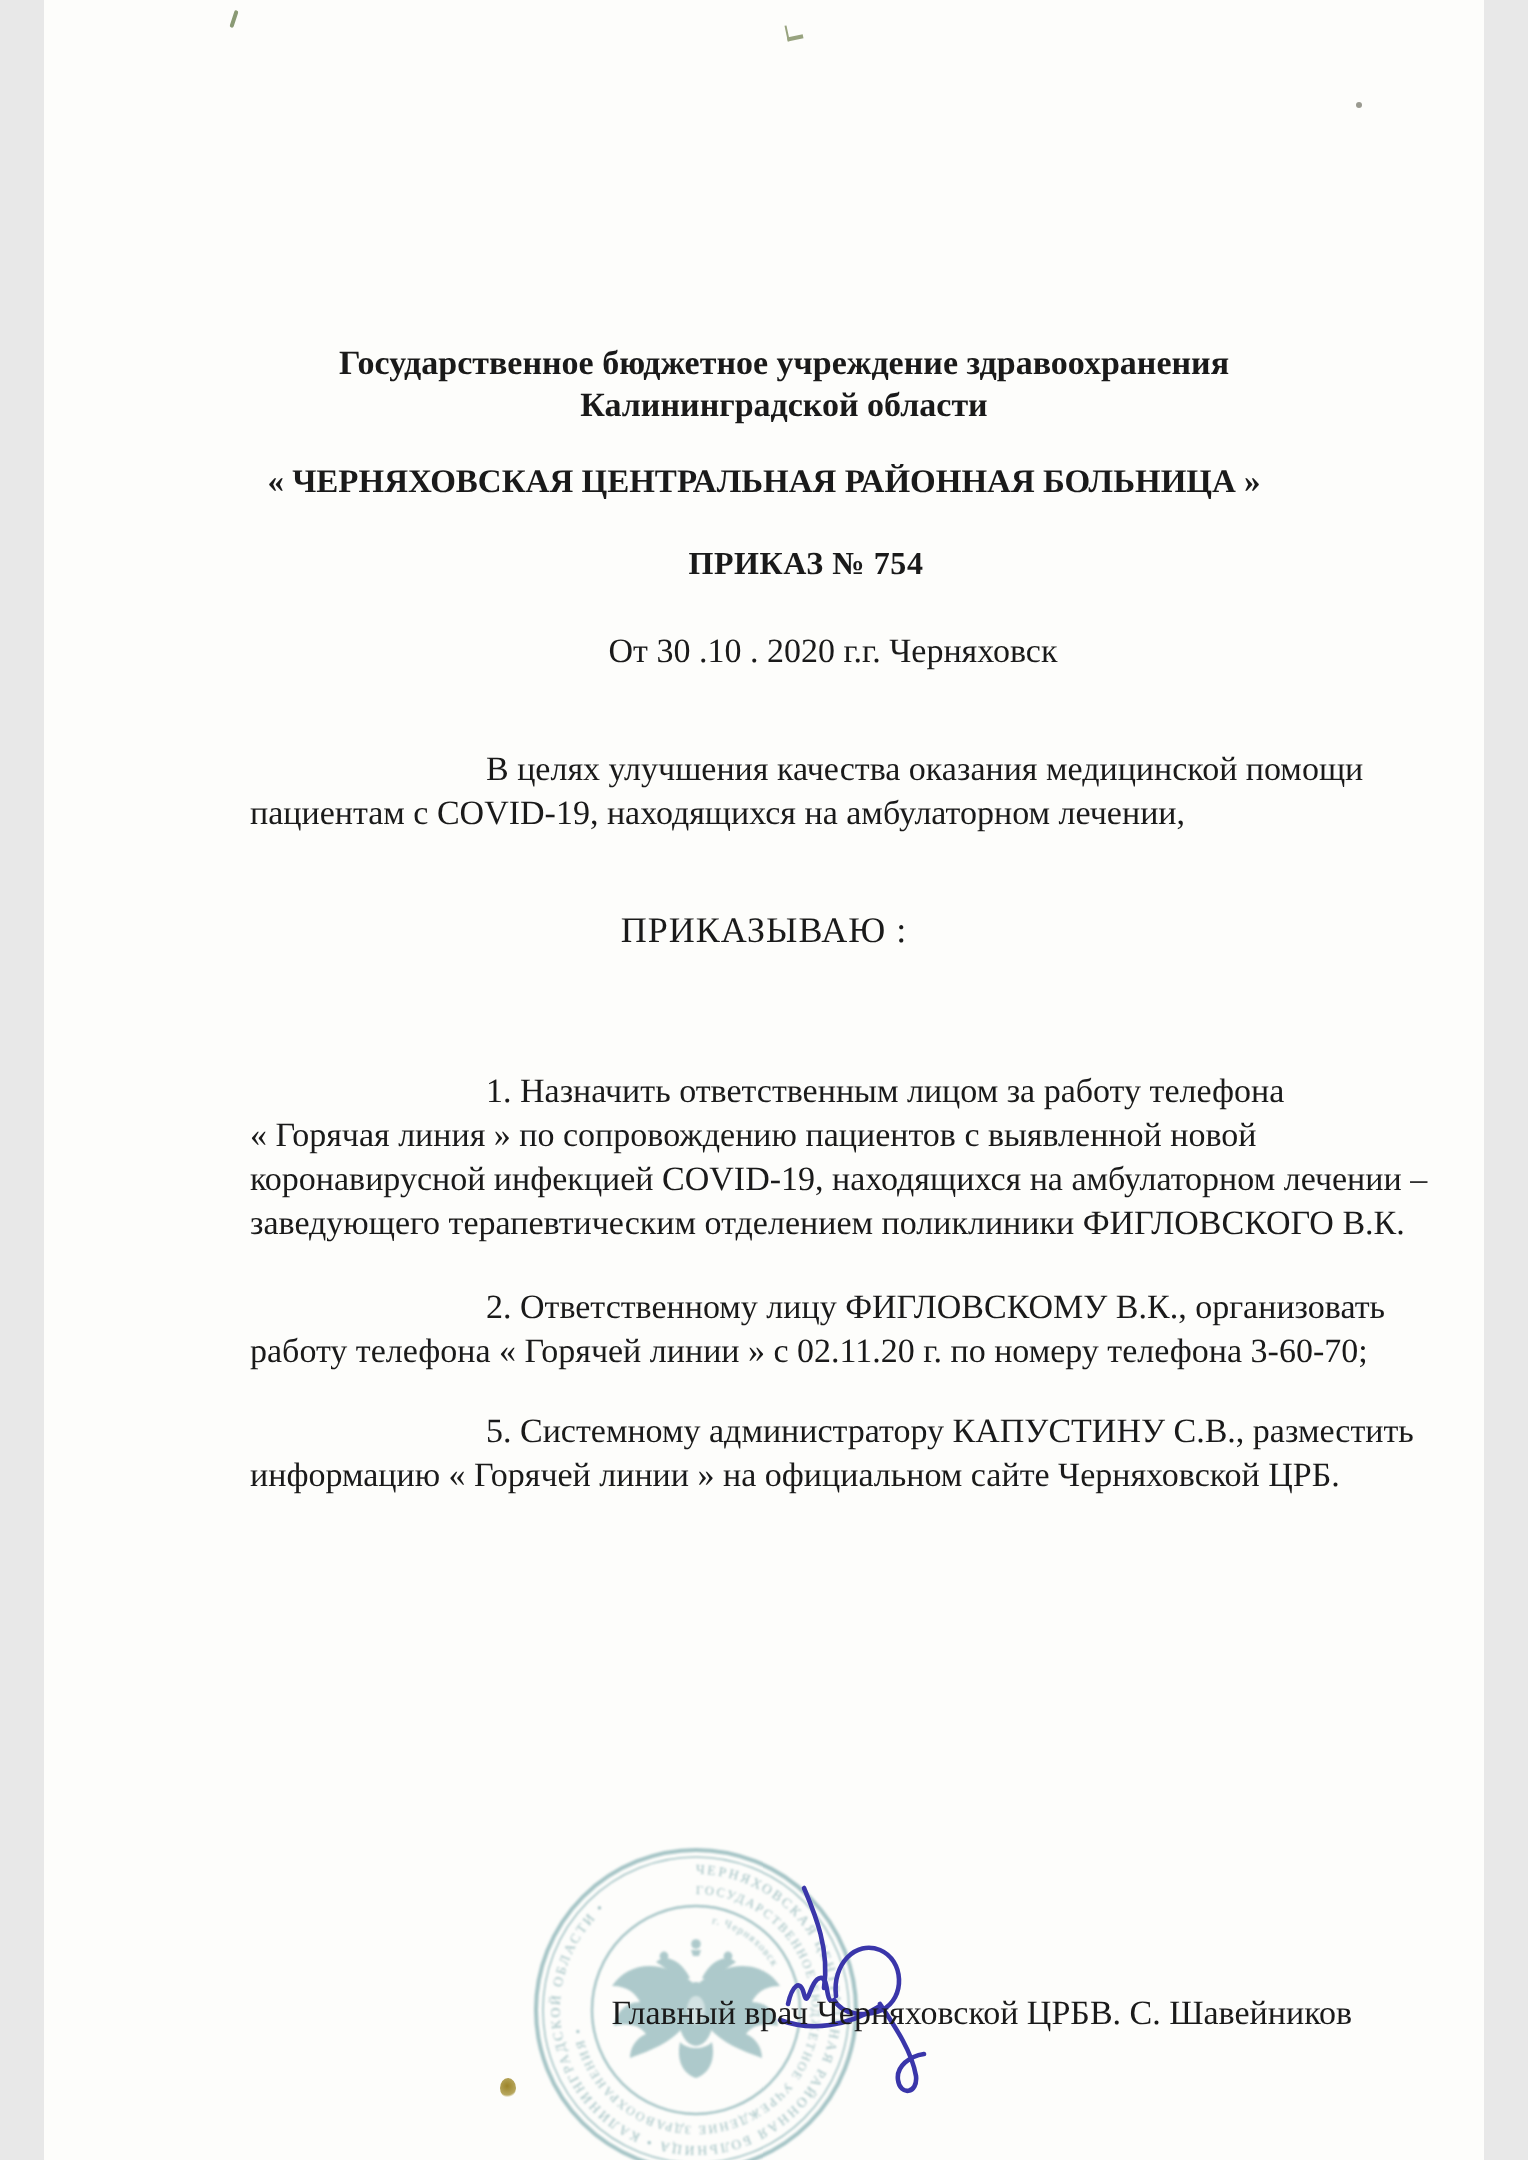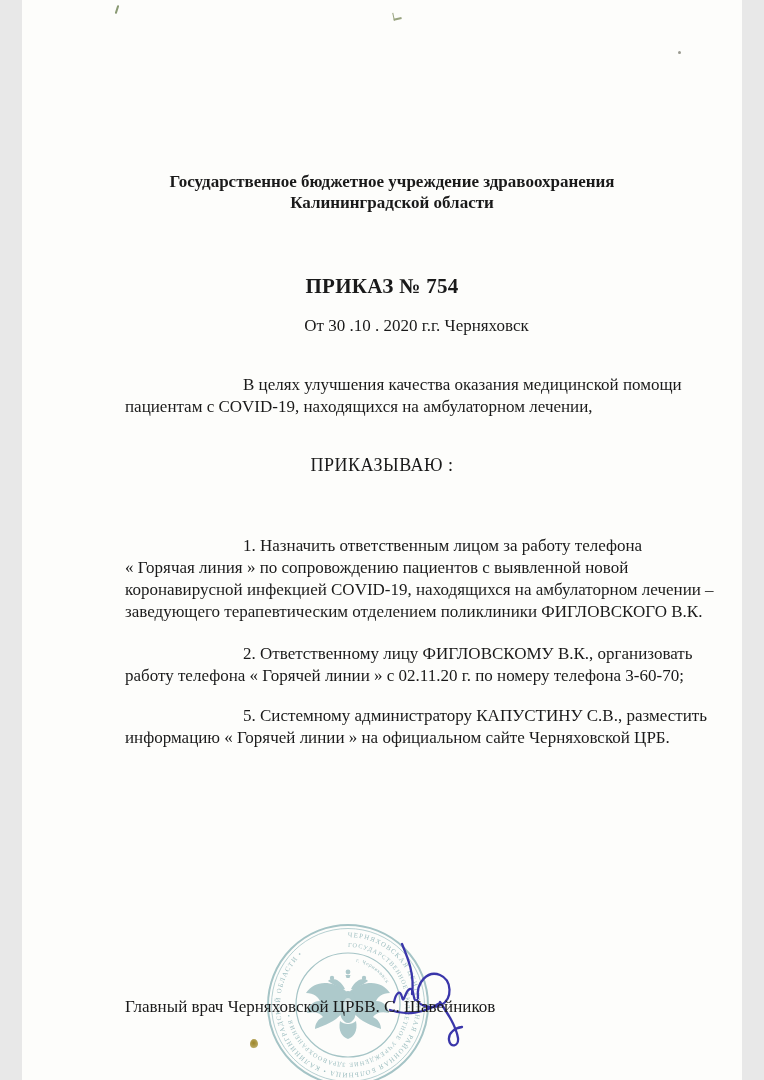--- a/index.html
+++ b/index.html
@@ -28,22 +28,23 @@
     transform: translateX(10px);
   }
   .hospital-name {
     top: 231px;
     font-weight: bold;
     font-size: 16.5px;
   }
   .order-label {
     top: 274px;
     font-weight: bold;
-    font-size: 21px;
+    font-size: 16px;
     letter-spacing: .3px;
+    padding-left: 21px;
   }
   .date-row {
     position: absolute;
     top: 316px;
     left: 103px;
     right: 34px;
     display: flex;
     justify-content: center;
     font-size: 17px;
   }
@@ -76,23 +77,23 @@
     white-space: pre-line;
     margin: 0 0 20px 0;
   }
   .order-item.gap-sm { margin-bottom: 18px; }
   .order-item.no-gap { margin-bottom: 0; }
   .sign-row {
     position: absolute;
     top: 996px;
     left: 103px;
     right: 0;
-    padding-right: 50px;
+    padding-right: 66px;
     display: flex;
-    justify-content: flex-start;
+    justify-content: flex-end;
     font-size: 17px;
     line-height: 22px;
   }
   .stamp {
     position: absolute;
     left: 242px;
     top: 921px;
     width: 168px;
     height: 168px;
   }
@@ -116,20 +117,21 @@
 <div class="page">
 
   <div class="speck speck-1"></div>
   <div class="speck speck-2"></div>
   <div class="speck speck-3"></div>
   <div class="speck speck-4"></div>
   <div class="speck speck-5"></div>
 
   <div class="centered org-name">Государственное бюджетное учреждение здравоохранения
 Калининградской области</div>
+  <div class="centered hospital-name">« ЧЕРНЯХОВСКАЯ ЦЕНТРАЛЬНАЯ РАЙОННАЯ БОЛЬНИЦА »</div>
   <div class="centered order-label">ПРИКАЗ  № 754</div>
 
   <div class="date-row">
     <span>От 30 .10 . 2020 г.</span>
     <span>г. Черняховск</span>
   </div>
 
   <div class="preamble">В целях улучшения качества оказания медицинской помощи
 пациентам с COVID-19, находящихся на амбулаторном лечении,</div>
 

